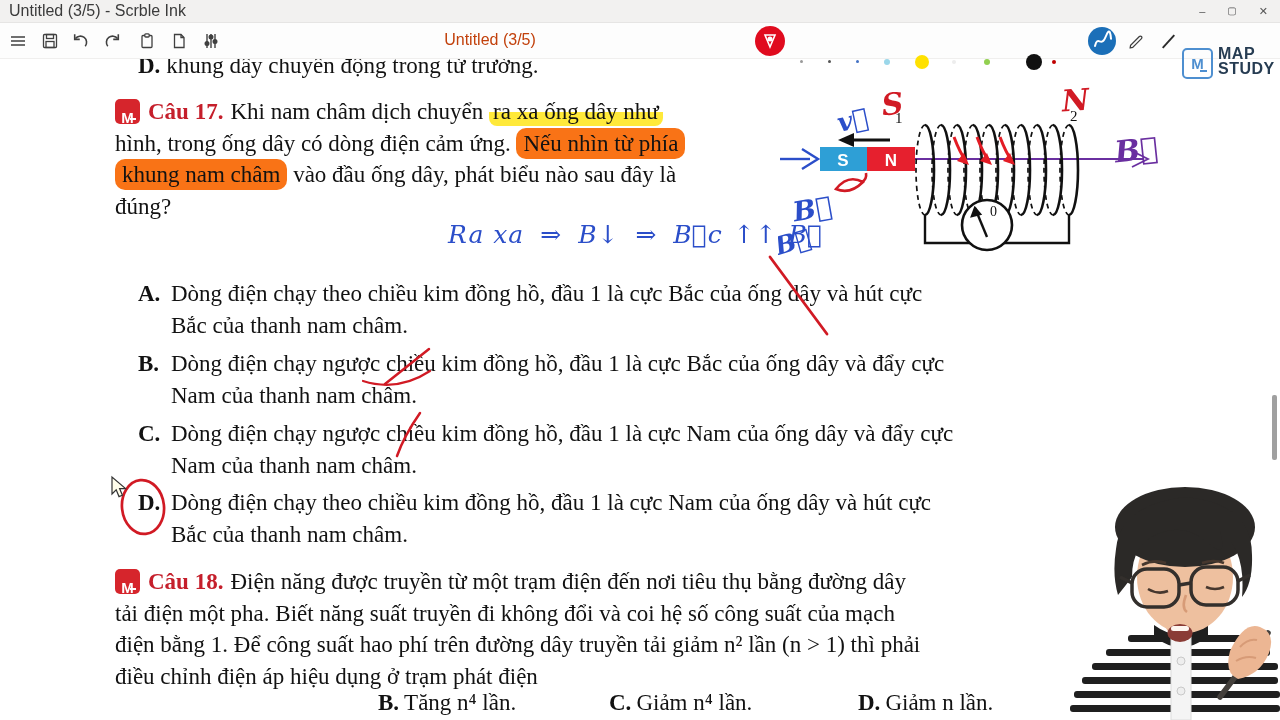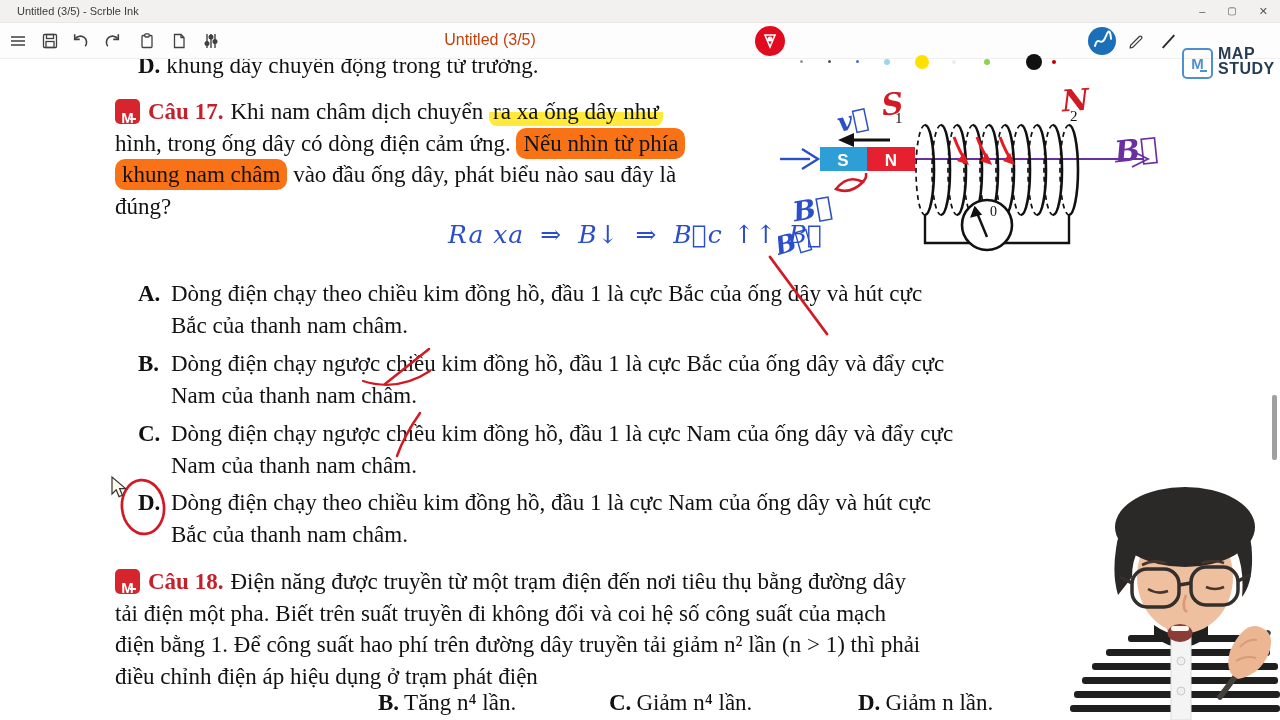--- a/index.html
+++ b/index.html
@@ -3,21 +3,21 @@
 <meta charset="utf-8">
 <style>
   html,body{margin:0;padding:0;background:#888;}
   .screen{position:relative;width:1280px;height:720px;background:#fff;overflow:hidden;
           font-family:"Liberation Sans",sans-serif;}
   .abs{position:absolute;}
 
   
   .titlebar{position:absolute;left:0;top:0;width:1280px;height:22px;background:#f2f1f0;
             border-bottom:1px solid #e6e5e4;display:flex;align-items:center;z-index:60;}
-  .titlebar .ttl{font-size:11px;color:#3b3b3b;margin-left:17px;}
+  .titlebar .ttl{font-size:16px;color:#3b3b3b;margin-left:9px;}
   .wc{position:absolute;right:4px;top:0;height:22px;display:flex;align-items:center;gap:22px;
       font-size:11px;color:#555;padding-right:8px;}
   .wc span{cursor:default;line-height:22px;}
 
   
   .toolbar{position:absolute;left:0;top:22px;width:1280px;height:36px;background:#fdfdfd;
            border-bottom:1px solid #f0efee;z-index:59;}
   .tbtn{position:absolute;top:9px;width:20px;height:20px;display:flex;align-items:center;justify-content:center;}
   .tbtn svg{display:block;}
   .doc-title{position:absolute;left:420px;top:0;width:140px;height:36px;line-height:36px;
@@ -218,21 +218,21 @@
     <span class="letter">C.</span>
     <span class="txt"><span>Dòng điện chạy ngược chiều kim đồng hồ, đầu 1 là cực Nam của ống dây và đẩy cực</span><br><span>Nam của thanh nam châm.</span></span>
   </div>
   <div class="abs serif para opt" style="left:138px;top:487px;width:965px;">
     <span class="letter">D.</span>
     <span class="txt"><span>Dòng điện chạy theo chiều kim đồng hồ, đầu 1 là cực Nam của ống dây và hút cực</span><br><span>Bắc của thanh nam châm.</span></span>
   </div>
 
   <div class="abs serif para" style="left:115px;top:566px;width:1010px;">
     <span class="badge"><span class="bm">M</span><span class="bbar"></span></span><span class="qlabel">Câu 18.</span><span>Điện năng được truyền từ một trạm điện đến nơi tiêu thụ bằng đường dây</span><br>
-    <span>tải điện một pha. Biết trên suất truyền đi không đổi và coi hệ số công suất của mạch</span><br>
+    <span>tải điện một pha. Biết năng suất truyền đi không đổi và coi hệ số công suất của mạch</span><br>
     <span>điện bằng 1. Để công suất hao phí trên đường dây truyền tải giảm n² lần (n &gt; 1) thì phải</span><br>
     <span>điều chỉnh điện áp hiệu dụng ở trạm phát điện</span>
   </div>
 
   <div class="abs serif q18opt" style="left:138px;top:724px;margin-left:47px;">
     <span class="letter">A.</span><span>Tăng n lần.</span>
   </div>
   <div class="abs serif q18opt" style="left:378px;top:690px;">
     <span class="letter">B.</span><span>Tăng n⁴ lần.</span>
   </div>

